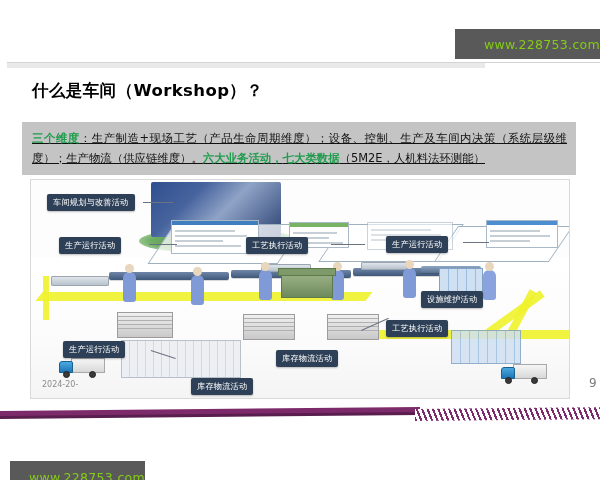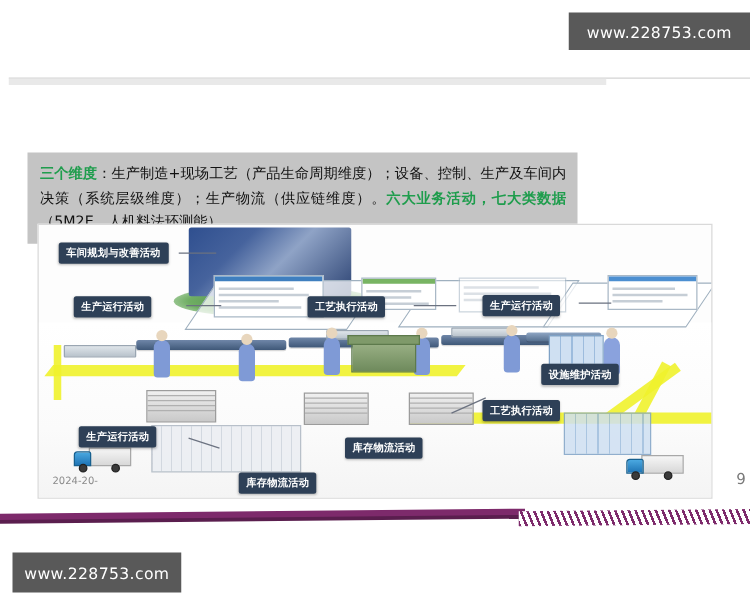--- a/index.html
+++ b/index.html
@@ -12,24 +12,25 @@
   #page {
     position: relative;
     width: 600px; height: 480px;
     background: #ffffff;
   }
 
   
   .watermark {
     position: absolute;
     background: #595959;
-    color: #ffffff;
+    color: #84cc16;
     font-family: "DejaVu Sans", "Liberation Sans", sans-serif;
-    display: flex; align-items: center; justify-content: center;
+    display: flex; align-items: center; justify-content: flex-end;
     letter-spacing: .3px;
+    margin-top: 19px;
   }
   #wm-top  { right: 0px;  top: 10px;  width: 145px; height: 30px; font-size: 12.5px; }
   #wm-bot  { left: 10px;  top: 442px; width: 135px; height: 32px; font-size: 12.5px; }
 
   
   #slide {
     position: absolute;
     left: 7px; top: 62px;
     width: 593px; height: 350px;
     background: #ffffff;
@@ -50,27 +51,28 @@
     font-weight: bold;
     color: #000000;
     letter-spacing: .4px;
     white-space: nowrap;
   }
 
   
   #textbox {
     position: absolute;
     left: 15px; top: 59px;
-    width: 440px;
+    width: 554px;
     padding: 7px 9px 7px 10px;
     background: #c4c4c4;
     color: #111111;
     font-size: 11.4px;
     line-height: 1.72;
     text-align: justify;
+    text-decoration: underline;
   }
   #textbox .hl { color: #1f9d4d; font-weight: bold; }
 
   
   #picture {
     position: absolute;
     left: 23px; top: 116px;
     width: 540px; height: 220px;
     background: #fdfdfd;
     border: 1px solid #d9d9d9;
@@ -196,21 +198,21 @@
   .leader {
     position: absolute; background: #6b7280; height: 1px; transform-origin: 0 0;
   }
 
   
   .tag {
     position: absolute;
     background: #2e4057;
     color: #ffffff;
     font-size: 8.2px;
-    font-weight: bold;
+    font-weight: normal;
     padding: 3px 6px;
     border-radius: 2px;
     white-space: nowrap;
     letter-spacing: .2px;
     box-shadow: 0 1px 2px rgba(0,0,0,.25);
   }
 
   
   #slide-date {
     position: absolute; left: 35px; top: 317px;
@@ -246,20 +248,21 @@
 <div id="page">
 
   <div id="wm-top" class="watermark">
     <span>www.228753.com</span>
   </div>
 
   <div id="slide">
 
     <div id="slide-topstrip"></div>
 
+    <h1 id="title">什么是车间（Workshop）？</h1>
 
     <div id="textbox">
       <span class="hl">三个维度</span><span>：生产制造+现场工艺（产品生命周期维度）；设备、控制、生产及车间内决策（系统层级维度）；生产物流（供应链维度）。</span><span class="hl">六大业务活动</span><span class="hl">，</span><span class="hl">七大类数据</span><span>（5M2E，人机料法环测能）</span>
     </div>
 
     <div id="picture">
 
       <div class="floor"></div>
 
       <div class="ypath a"></div>
@@ -344,21 +347,21 @@
       <div class="leader" style="left:300px;top:64px;width:34px;"></div>
       <div class="leader" style="left:432px;top:62px;width:26px;"></div>
       <div class="leader" style="left:330px;top:150px;width:30px;transform:rotate(-24deg);"></div>
       <div class="leader" style="left:120px;top:170px;width:26px;transform:rotate(18deg);"></div>
 
       <div id="tag-layer">
           <div class="tag" style="left: 16px; top: 14px;">车间规划与改善活动</div>
           <div class="tag" style="left: 28px; top: 57px;">生产运行活动</div>
           <div class="tag" style="left: 215px; top: 57px;">工艺执行活动</div>
           <div class="tag" style="left: 355px; top: 56px;">生产运行活动</div>
-          <div class="tag" style="left: 402px; top: 111px;">设施维护活动</div>
+          <div class="tag" style="left: 390px; top: 111px;">设施维护活动</div>
           <div class="tag" style="left: 32px; top: 161px;">生产运行活动</div>
           <div class="tag" style="left: 355px; top: 140px;">工艺执行活动</div>
           <div class="tag" style="left: 245px; top: 170px;">库存物流活动</div>
           <div class="tag" style="left: 160px; top: 198px;">库存物流活动</div>
         </div>
     </div>
 
     <div id="slide-date">2024-20-</div>
     <div id="page-num">9</div>
   </div>

